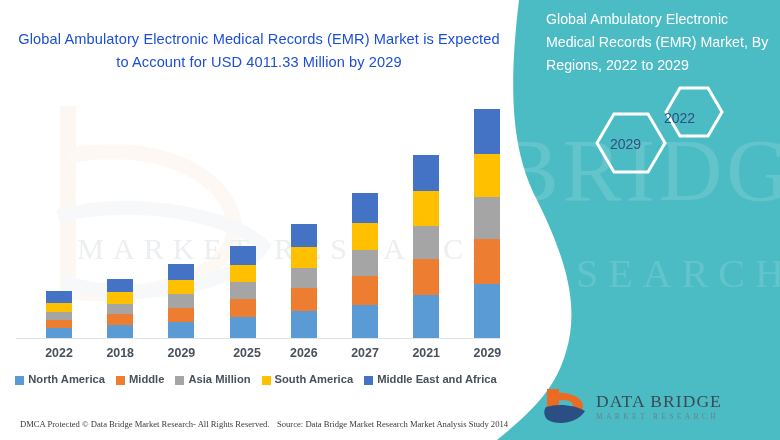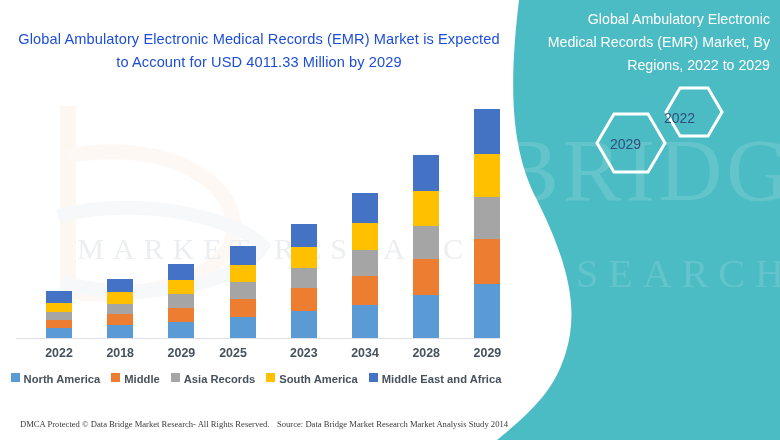--- a/index.html
+++ b/index.html
@@ -142,21 +142,21 @@
     left: 0; top: 373px;
     width: 512px;
     display: flex;
     justify-content: center;
     align-items: center;
     gap: 11px;
     flex-wrap: nowrap;
   }
   .legend-item {
     display: flex;
-    align-items: flex-start;
+    align-items: flex-end;
     gap: 4px;
     white-space: nowrap;
   }
   .swatch { width: 9px; height: 9px; flex: 0 0 9px; }
   .legend-label {
     font-size: 11.2px;
     font-weight: bold;
     color: #46515c;
   }
 
@@ -170,21 +170,20 @@
     white-space: nowrap;
   }
   .footer-left  { left: 20px; }
   .footer-right { left: 277px; }
 
   
   .panel-title {
     position: absolute;
     left: 546px; top: 8px;
     width: 224px;
-    text-align: right;
     font-size: 14.2px;
     line-height: 23px;
     color: #ffffff;
   }
   .hex-wrap {
     position: absolute;
     left: 588px; top: 84px;
     width: 140px; height: 96px;
   }
   .hex-label {
@@ -320,39 +319,39 @@
           <div class="seg" style="background: rgb(68, 114, 196); height: 19.469%;"></div>
         </div>
       </div>
   </div>
   <div class="baseline"></div>
 
   <div class="xaxis" id="xaxis">
       <div class="xlabel" style="left: 33px;">2022</div>
       <div class="xlabel" style="left: 94.2px;">2018</div>
       <div class="xlabel" style="left: 155.4px;">2029</div>
-      <div class="xlabel" style="left: 207px;">2025</div>
-      <div class="xlabel" style="left: 277.8px;">2023</div>
-      <div class="xlabel" style="left: 339px;">2034</div>
-      <div class="xlabel" style="left: 400.2px;">2028</div>
+      <div class="xlabel" style="left: 221px;">2025</div>
+      <div class="xlabel" style="left: 277.8px;">2026</div>
+      <div class="xlabel" style="left: 339px;">2027</div>
+      <div class="xlabel" style="left: 400.2px;">2021</div>
       <div class="xlabel" style="left: 461.4px;">2029</div>
     </div>
 
   <div class="legend" id="legend">
       <div class="legend-item">
         <span class="swatch" style="background: rgb(91, 155, 213);"></span>
         <span class="legend-label">North America</span>
       </div>
       <div class="legend-item">
         <span class="swatch" style="background: rgb(237, 125, 49);"></span>
         <span class="legend-label">Middle</span>
       </div>
       <div class="legend-item">
         <span class="swatch" style="background: rgb(165, 165, 165);"></span>
-        <span class="legend-label">Asia Records</span>
+        <span class="legend-label">Asia Million</span>
       </div>
       <div class="legend-item">
         <span class="swatch" style="background: rgb(255, 192, 0);"></span>
         <span class="legend-label">South America</span>
       </div>
       <div class="legend-item">
         <span class="swatch" style="background: rgb(68, 114, 196);"></span>
         <span class="legend-label">Middle East and Africa</span>
       </div>
     </div>
@@ -365,14 +364,27 @@
   <div class="hex-wrap">
     <svg width="140" height="96" viewBox="0 0 140 96" xmlns="http://www.w3.org/2000/svg">
       <polygon points="92,4 120,4 134,28 120,52 92,52 78,28" fill="none" stroke="#ffffff" stroke-width="3"></polygon>
       <polygon points="26,30 60,30 77,59 60,88 26,88 9,59" fill="none" stroke="#ffffff" stroke-width="3"></polygon>
     </svg>
     <div class="hex-label y2029">2029</div>
     <div class="hex-label y2022">2022</div>
   </div>
 
 
+  <div class="logo">
+    <svg width="46" height="44" viewBox="0 0 46 44" xmlns="http://www.w3.org/2000/svg">
+      <path d="M5 4 L17 4 L17 30 L5 30 Z" fill="#ec6b23"></path>
+      <path d="M12 8 C 30 6 42 14 41 22 C 40 31 27 36 12 34 L12 25
+               C 24 26 31 23 31 20 C 31 16 24 14 12 16 Z" fill="#ec6b23"></path>
+      <path d="M4 22 C 16 18 34 20 43 26 C 36 38 16 41 6 35
+               C 2 32 1 26 4 22 Z" fill="#2b4e84"></path>
+    </svg>
+    <div class="logo-text">
+      <div class="logo-main">DATA BRIDGE</div>
+      <div class="logo-sub">MARKET RESEARCH</div>
+    </div>
+  </div>
 
 </div>
 
 </body></html>

